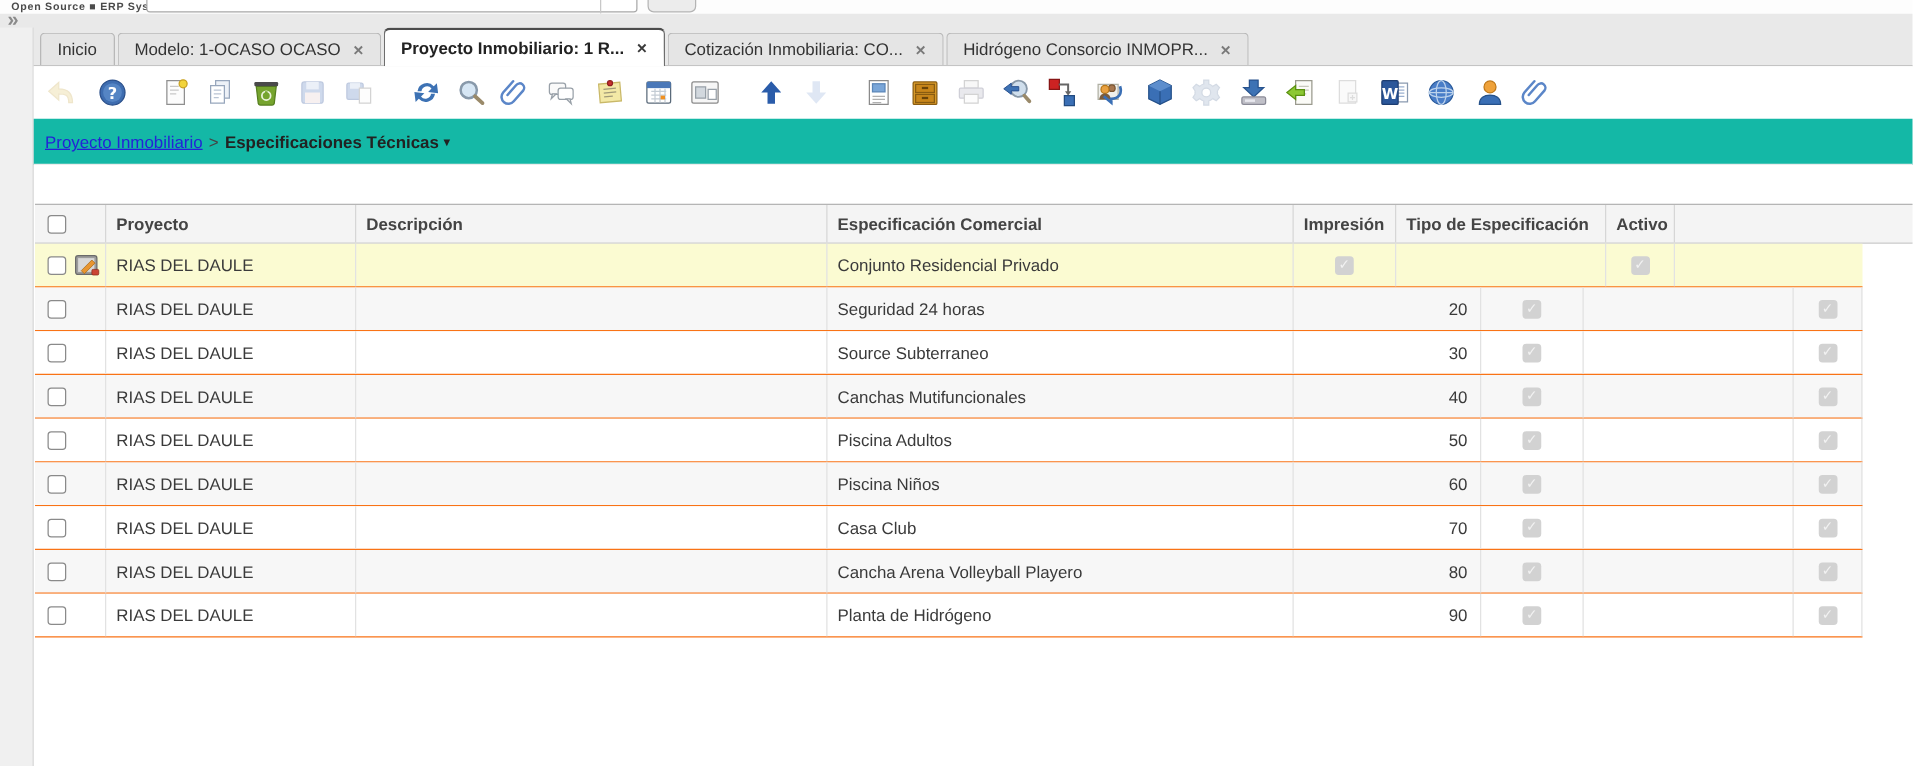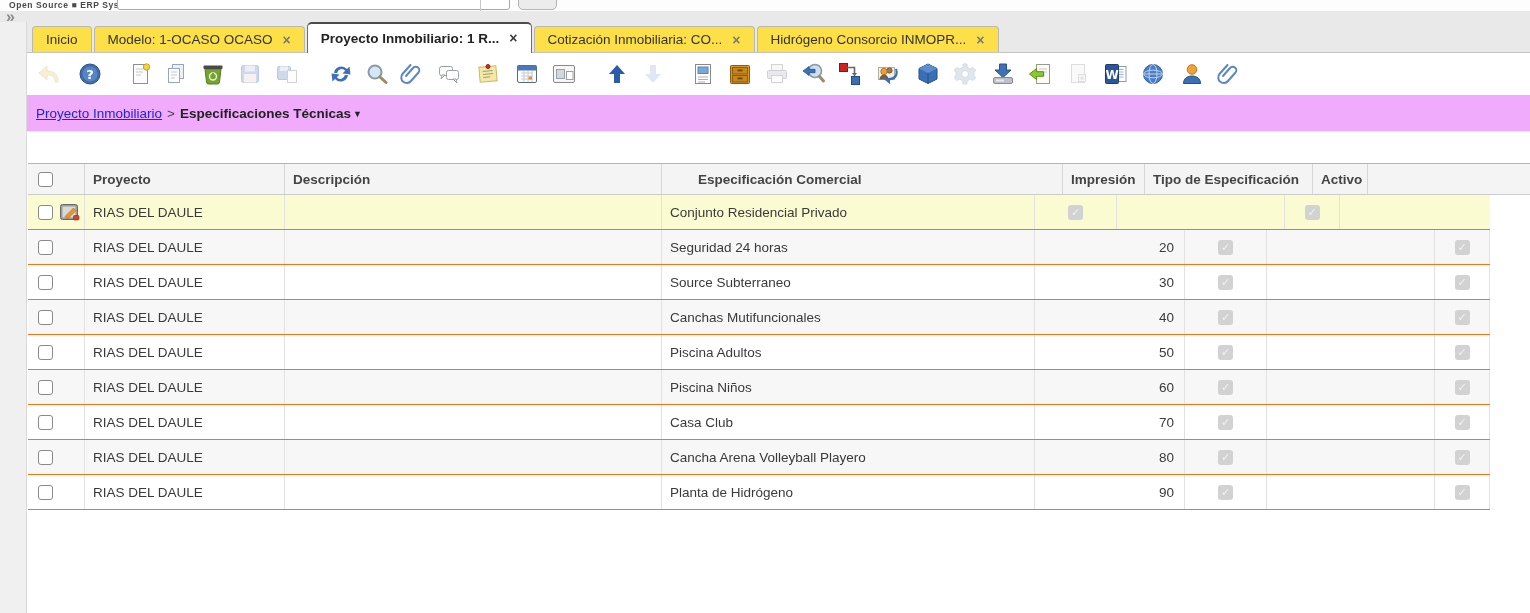--- a/index.html
+++ b/index.html
@@ -12,35 +12,35 @@
   #search-frag { position:absolute; left:117px; top:-14px; width:393px; height:24px; background:#fff; border:1px solid #a8a8a8; border-radius:3px; }
   #search-frag .seg { position:absolute; right:28px; top:0; width:1px; height:24px; background:#c8c8c8; }
   #btn-frag { position:absolute; left:518px; top:-9px; width:39px; height:19px; background:#ececec; border:1px solid #b4b4b4; border-radius:5px; }
 
   
   #chrome-bg { position:absolute; left:0; top:11px; width:1530px; height:42px; background:#e9e9e9; }
   #sidebar-strip { position:absolute; left:0; top:22px; width:27px; height:591px; background:#f0f0f0; border-right:1px solid #d9d9d9; }
   #expander { position:absolute; left:6px; top:8px; color:#8a8a8a; font-size:16px; font-weight:bold; cursor:pointer; }
 
   #tabbar { position:absolute; left:27px; top:22px; width:1503px; height:31px; display:flex; align-items:flex-end; border-bottom:1px solid #c4c4c4; padding-left:5px; }
-  .tab { display:flex; align-items:center; height:26px; padding:0 13px; margin-right:2px; background:#fde047;
+  .tab { display:flex; align-items:center; height:26px; padding:0 13px; margin-right:2px; background:#e5e5e5;
     border:1px solid #b8b8b8; border-bottom:none; border-radius:4px 4px 0 0; color:#333; white-space:nowrap; cursor:pointer; }
   .tab .tab-close { margin-left:10px; color:#7a7a7a; font-weight:bold; font-size:14px; line-height:1; }
   .tab.active { height:31px; background:#fff; border:1px solid #6e6e6e; border-top:2px solid #4c4c4c; border-bottom:none;
     font-weight:bold; color:#222; position:relative; z-index:2; margin-bottom:-1px; padding-bottom:1px; border-radius:5px 5px 0 0; }
   .tab.active .tab-close { color:#3a3a3a; }
 
   
   #toolbar { position:absolute; left:27px; top:53px; width:1503px; height:42px; background:#fff; }
   .tbtn { position:absolute; top:8px; width:26px; height:26px; cursor:pointer; }
   .tbtn svg { width:26px; height:26px; display:block; }
   .tbtn.disabled { cursor:default; }
 
   
-  #breadcrumb { position:absolute; left:27px; top:95px; width:1503px; height:37px; background:#f0abfc; border-bottom:1px solid #ececec; padding:11px 0 0 9px; }
+  #breadcrumb { position:absolute; left:27px; top:95px; width:1503px; height:37px; background:#14b8a6; border-bottom:1px solid #ececec; padding:11px 0 0 9px; }
   #bc-link { color:#2323d6; text-decoration:underline; cursor:pointer; }
   #bc-sep { color:#444; margin:0 5px; }
   #bc-current { font-weight:bold; color:#222; }
   #bc-arrow { font-size:9px; color:#222; vertical-align:1px; margin-left:2px; cursor:pointer; }
 
   
   #grid { position:absolute; left:28px; top:163px; width:1502px; }
   #ghead { display:flex; width:1502px; height:32px; background:#f4f4f4; border-top:1px solid #b5b5b5; border-bottom:1px solid #cccccc; }
   .hcell { display:flex; align-items:center; padding-left:8px; border-right:1px solid #d6d6d6; font-weight:bold; color:#444; height:100%; overflow:hidden; white-space:nowrap; cursor:pointer; }
   .hcell.filler { border-right:none; flex:1; cursor:default; }
@@ -314,21 +314,21 @@
   <a id="bc-link">Proyecto Inmobiliario</a><span id="bc-sep">&gt;</span><span id="bc-current">Especificaciones Técnicas</span><span id="bc-arrow">▼</span>
 </div>
 
 <div id="grid">
   <div id="ghead">
       <div class="hcell" style="width: 57px;">
         <div class="cb" style="margin-left: 2px;"></div>
       </div>
       <div class="hcell" style="width: 200px;">Proyecto</div>
       <div class="hcell" style="width: 377px;">Descripción</div>
-      <div class="hcell" style="width: 373px; margin-left: 28px;">Especificación Comercial</div>
+      <div class="hcell" style="width: 373px;">Especificación Comercial</div>
       <div class="hcell" style="width: 82px;">Impresión</div>
       <div class="hcell" style="width: 168px;">Tipo de Especificación</div>
       <div class="hcell" style="width: 55px;">Activo</div>
       <div class="hcell filler"></div>
     </div>
   <div id="gbody">
       <div class="grow selected">
         <div class="gcell selcell" style="width: 57px;">
           <div class="cb"></div>
           <span class="editico">

